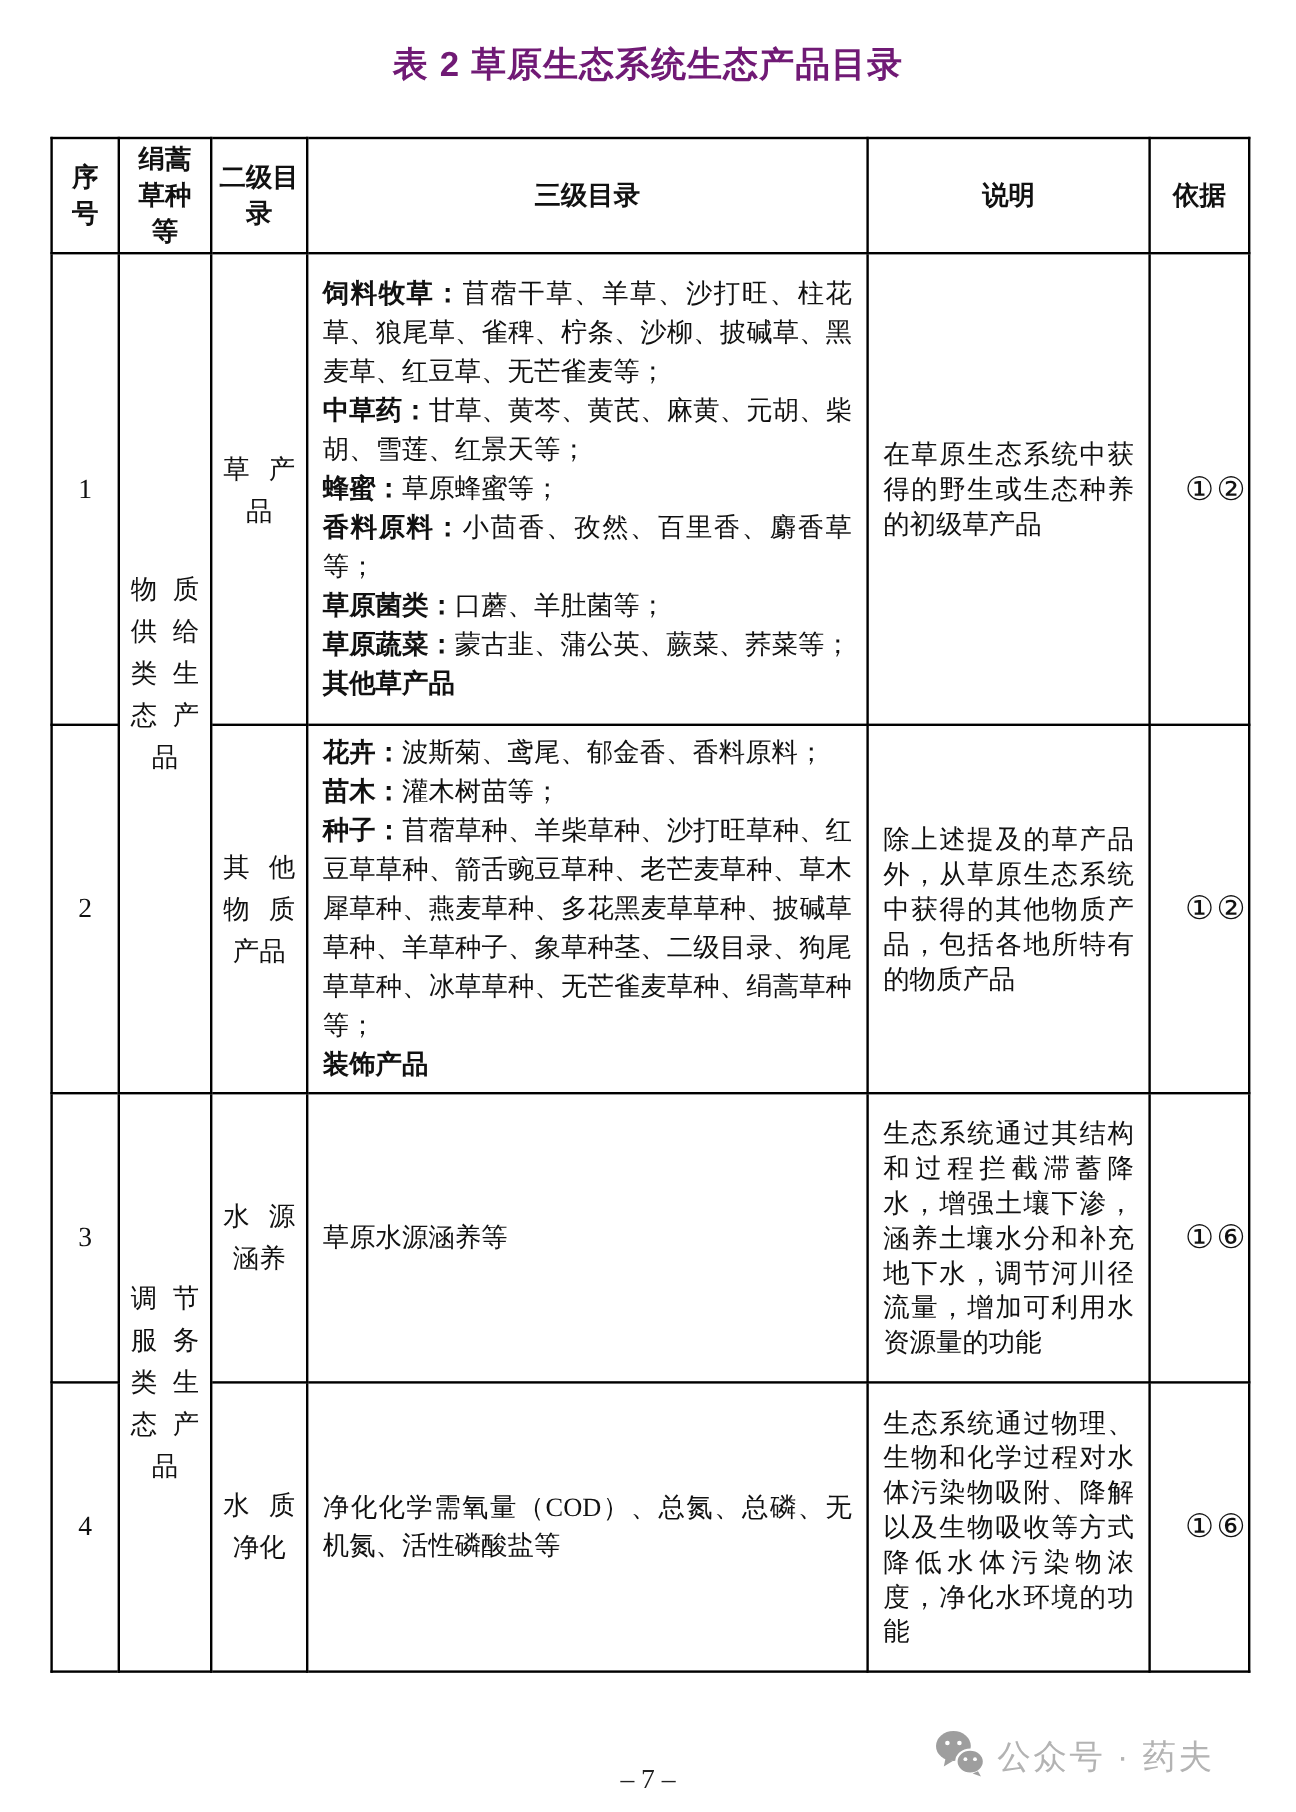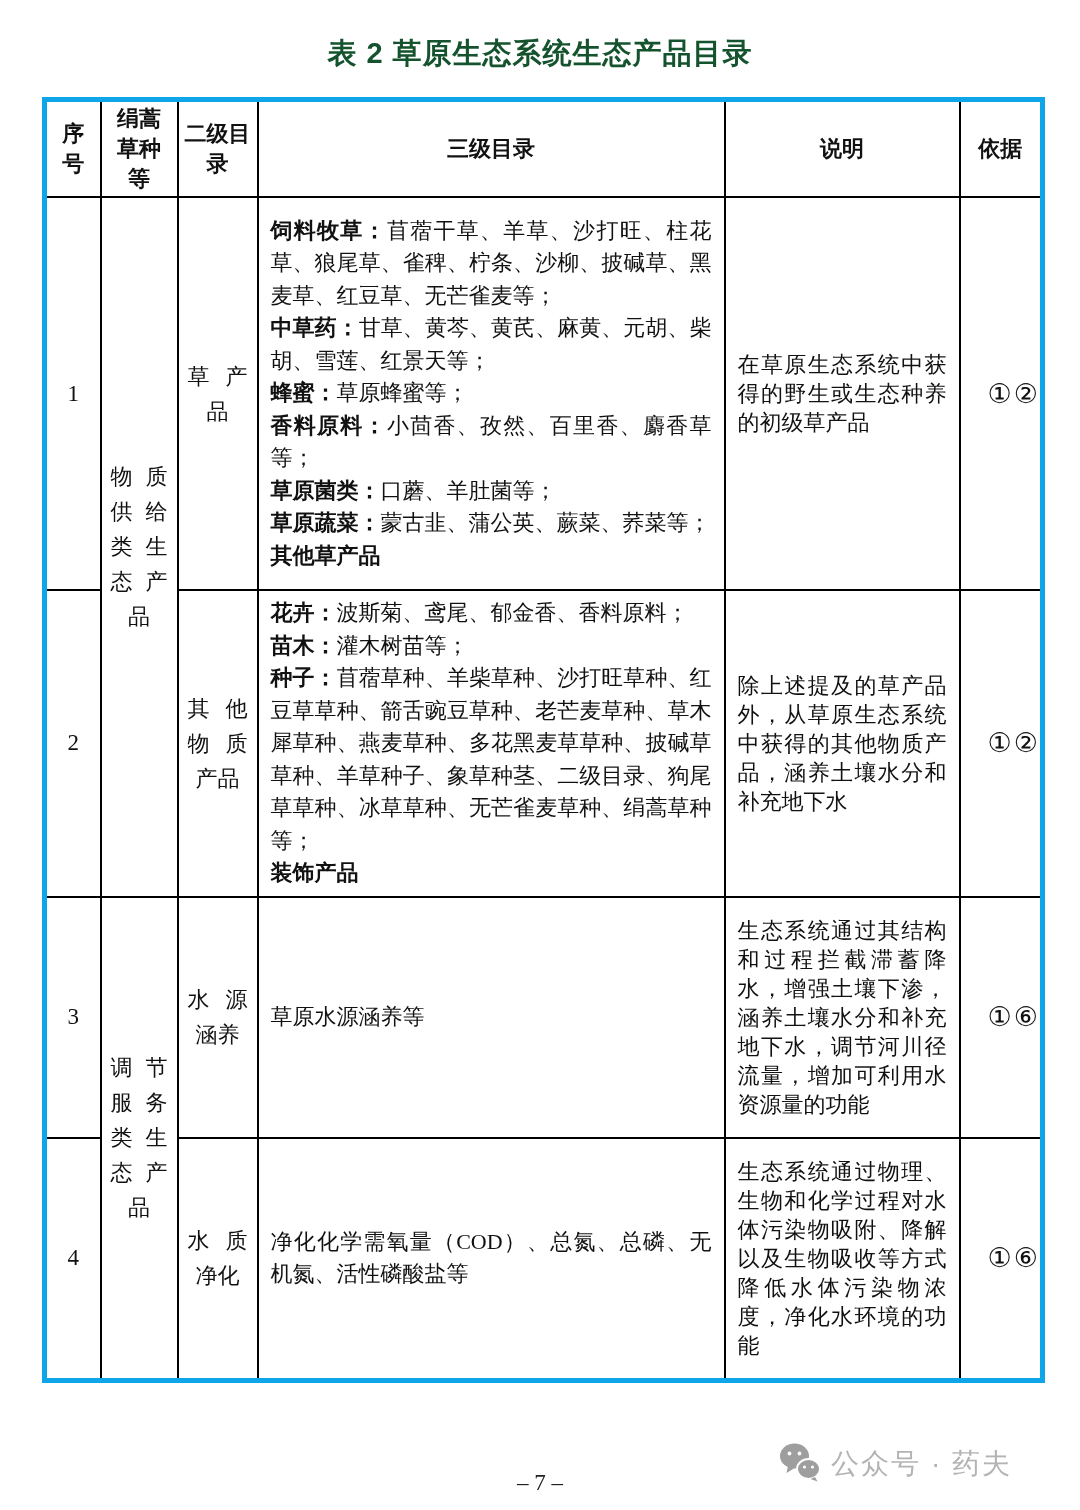--- a/index.html
+++ b/index.html
@@ -5,26 +5,26 @@
   * { margin:0; padding:0; box-sizing:border-box; }
   html,body { background:#ffffff; }
   body {
     width:1080px; height:1510px; position:relative;
     font-family:"Liberation Serif","DejaVu Serif",serif;
     color:#111;
   }
   .page-title {
     margin-top:34px; text-align:center;
     font-family:"Liberation Sans","DejaVu Sans",sans-serif;
-    font-weight:bold; font-size:29px; letter-spacing:1px; color:#14532d;
+    font-weight:bold; font-size:29px; letter-spacing:1px; color:#701a75;
   }
   table.catalog {
     border-collapse:collapse; table-layout:fixed;
-    margin:23px 0 0 42px; width:998px;
-    border:5px solid #0ea5e9;
+    margin:40px 0 0 42px; width:998px;
+    border:2px solid #0ea5e9;
   }
   th, td { border:2px solid #000; vertical-align:middle; }
   th {
     font-weight:bold; font-size:22px; text-align:center;
     line-height:30px; padding:2px 6px;
   }
   td.no   { text-align:center; font-size:23px; font-family:"Liberation Serif",serif; }
   td.lv1, td.lv2 {
     font-size:22px; line-height:35px; padding:4px 9px;
     text-align:justify; text-align-last:center; text-justify:inter-character;border-radius:24px;
@@ -95,21 +95,21 @@
     </tr>
     <tr class="r2">
       <td class="no">2</td>
       <td class="lv2">其他物质产品</td>
       <td class="l3">
         <div class="seg"><b>花卉：</b><span>波斯菊、鸢尾、郁金香、香料原料；</span></div>
         <div class="seg"><b>苗木：</b><span>灌木树苗等；</span></div>
         <div class="seg"><b>种子：</b><span>苜蓿草种、羊柴草种、沙打旺草种、红豆草草种、箭舌豌豆草种、老芒麦草种、草木犀草种、燕麦草种、多花黑麦草草种、披碱草草种、羊草种子、象草种茎、二级目录、狗尾草草种、冰草草种、无芒雀麦草种、绢蒿草种等；</span></div>
         <div class="seg"><b>装饰产品</b><span></span></div>
       </td>
-      <td class="note">除上述提及的草产品外，从草原生态系统中获得的其他物质产品，涵养土壤水分和补充地下水</td>
+      <td class="note">除上述提及的草产品外，从草原生态系统中获得的其他物质产品，包括各地所特有的物质产品</td>
       <td class="basis">①②</td>
     </tr>
     <tr class="r3">
       <td class="no">3</td>
       <td class="lv1" rowspan="2">调节服务类生态产品</td>
       <td class="lv2">水源涵养</td>
       <td class="l3">
         <div class="seg"><b></b><span>草原水源涵养等</span></div>
       </td>
       <td class="note">生态系统通过其结构和过程拦截滞蓄降水，增强土壤下渗，涵养土壤水分和补充地下水，调节河川径流量，增加可利用水资源量的功能</td>

